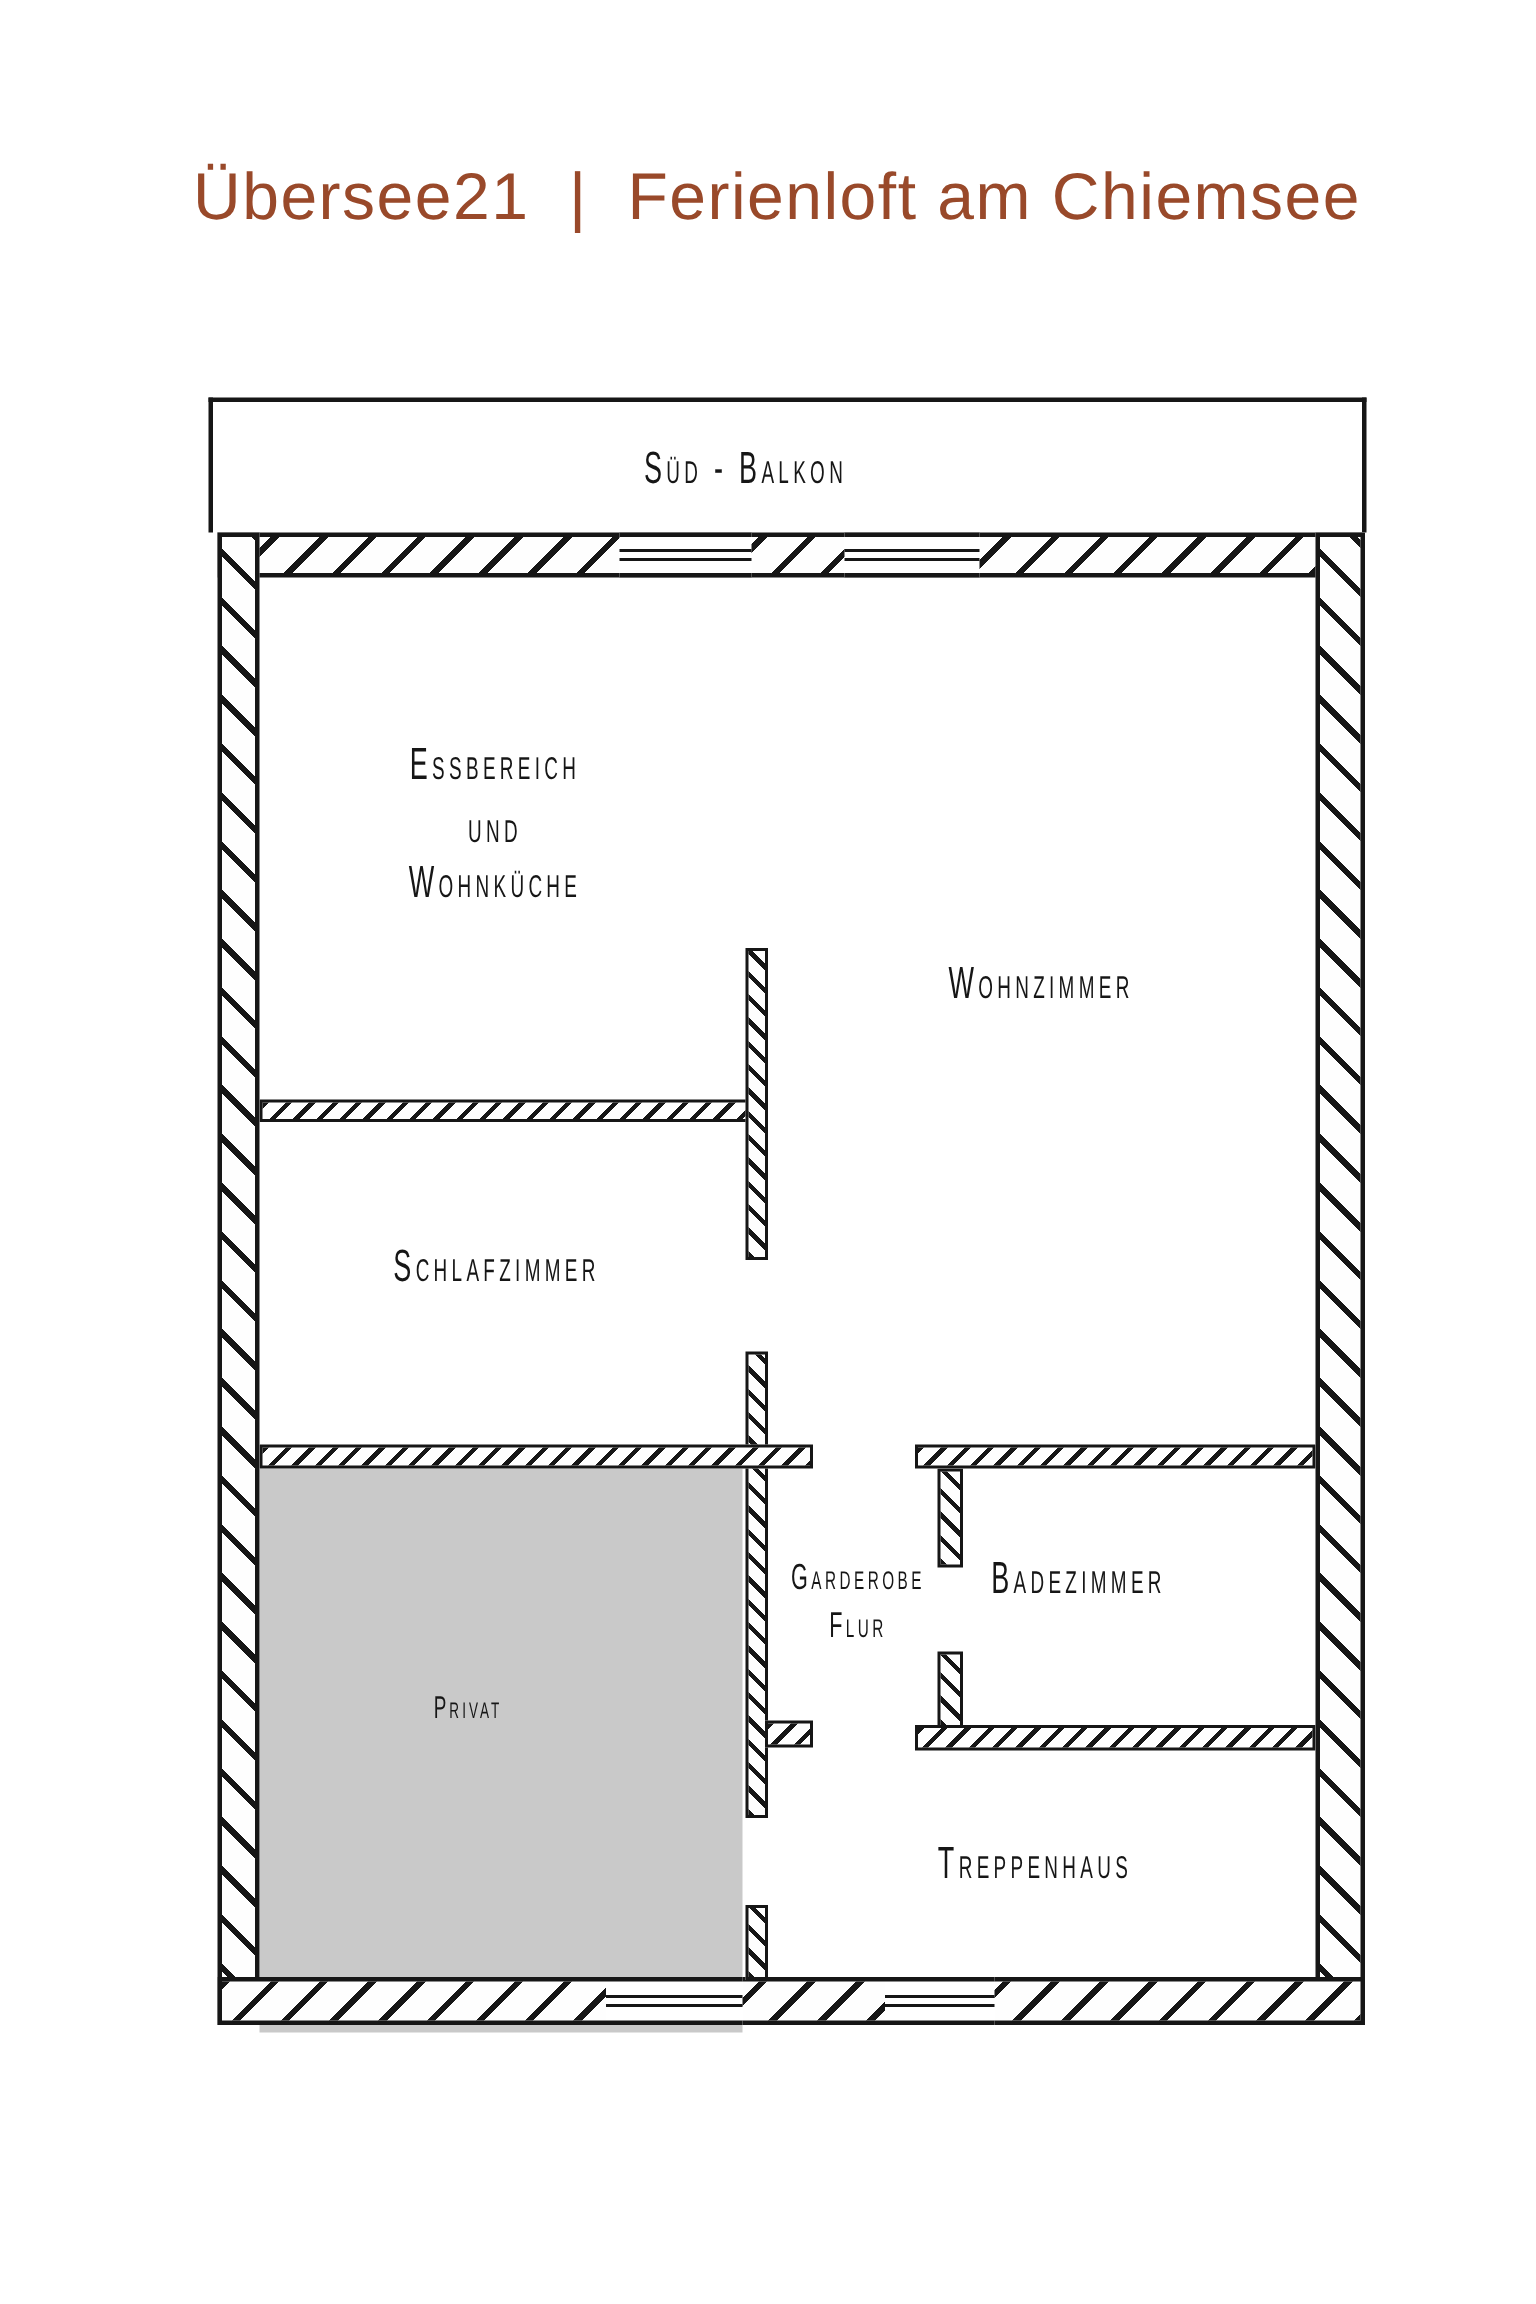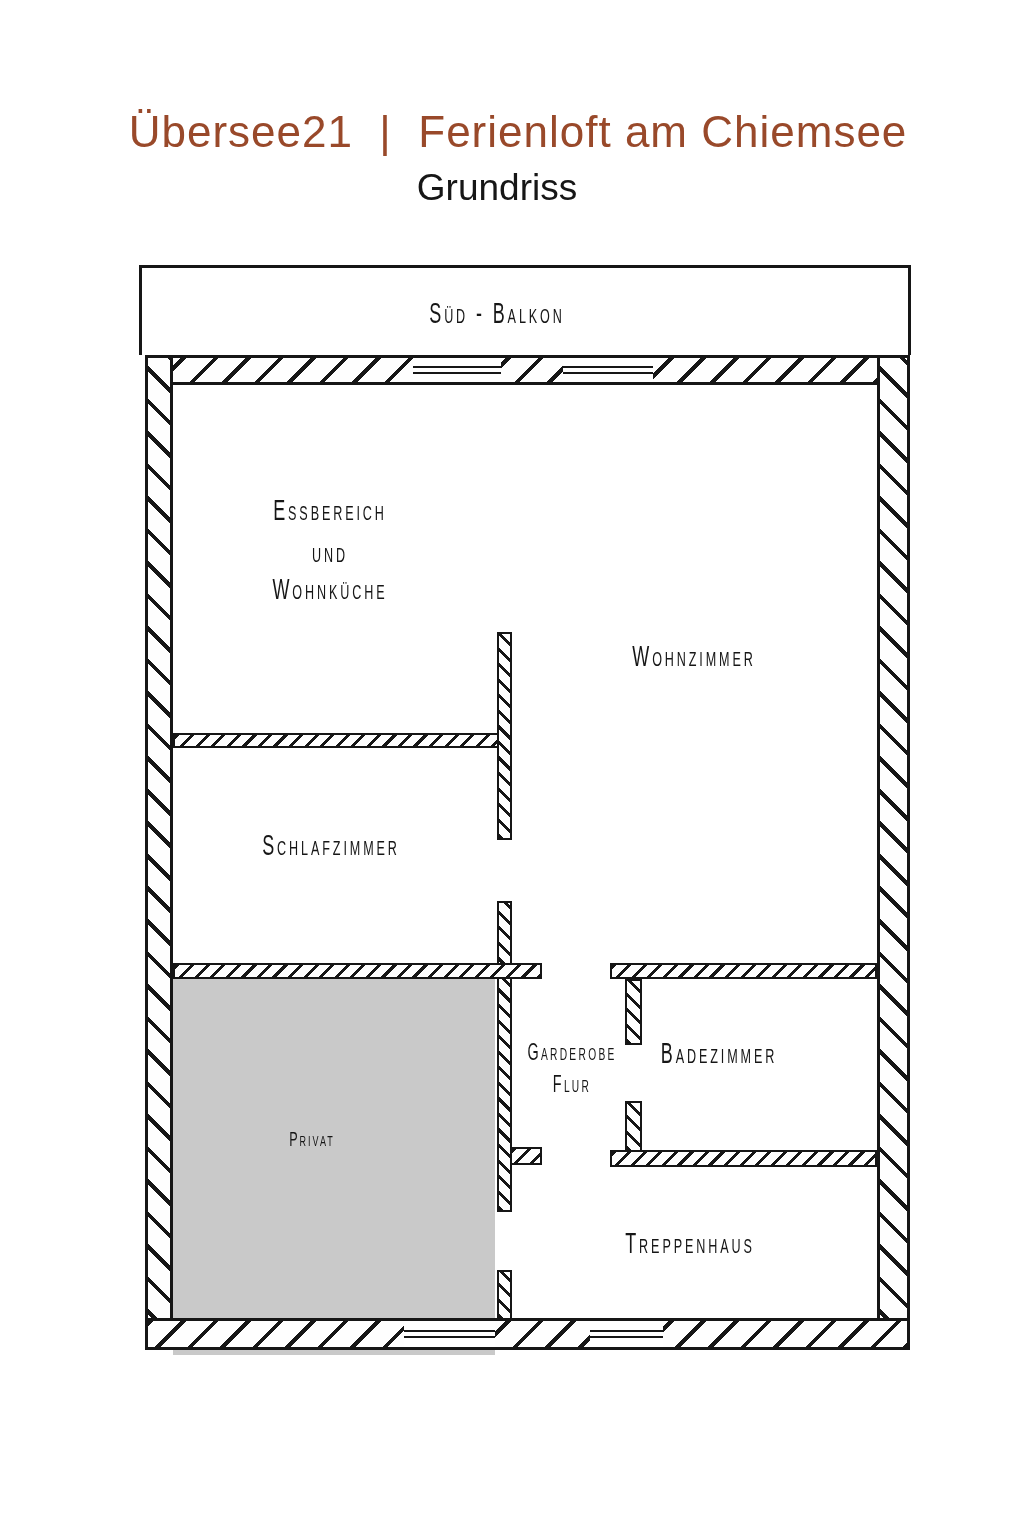--- a/index.html
+++ b/index.html
@@ -114,21 +114,20 @@
   .lbl-lg { font-size: 30px; }
   .lbl-md { font-size: 24px; }
   .lbl-sm { font-size: 21px; }
 </style>
 </head>
 <body>
 
 <div class="stage">
 
   <div class="title">Übersee21  |  Ferienloft am Chiemsee</div>
-  <div class="subtitle">Grundriss</div>
 
   <div class="balcony"></div>
   <div class="lbl lbl-lg" style="left:497px; top:313px;">Süd - Balkon</div>
 
   <div class="privat-area"></div>
 
   <div class="wall hatchH" style="left:145px; top:355px; width:765px; height:30px;"></div>
   <div class="wall hatchV" style="left:145px; top:355px; width:28px; height:995px;"></div>
   <div class="wall hatchV" style="left:877px; top:355px; width:33px; height:995px;"></div>
   <div class="wall hatchH" style="left:145px; top:1318px; width:765px; height:32px;"></div>

